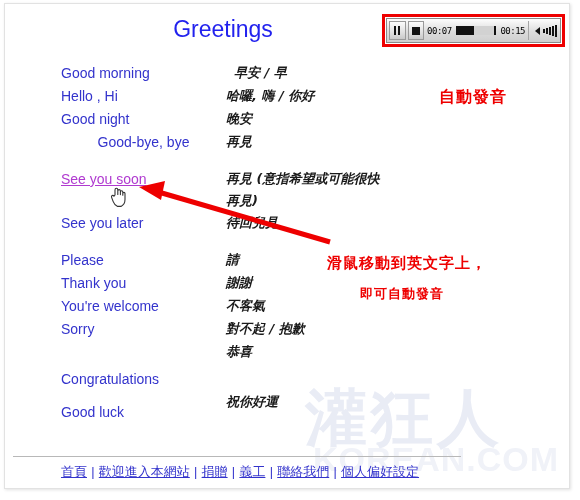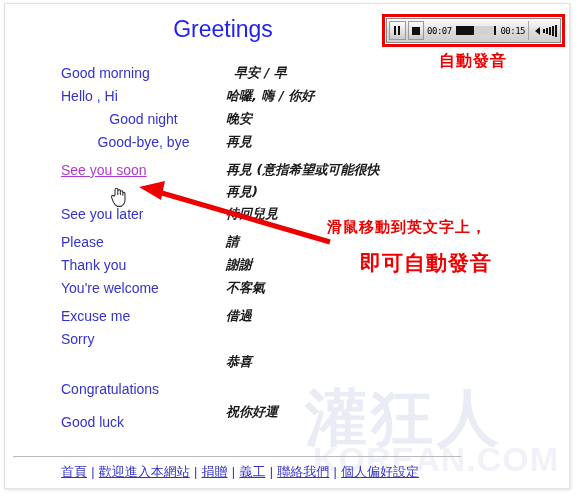--- a/index.html
+++ b/index.html
@@ -178,24 +178,25 @@
   
   .annot-red {
     position: absolute;
     color: #ee0000;
     font-family: "DejaVu Sans", sans-serif;
     font-weight: bold;
     font-size: 16px;
     letter-spacing: 1px;
     white-space: nowrap;
     z-index: 6;
+    margin-top: 36px;
   }
   #annot-autoplay { left: 434px; top: 47px; }
   #annot-hover-1  { left: 322px; top: 214px; font-size: 15px; }
-  #annot-hover-2  { left: 355px; top: 245px; font-size: 21px; }
+  #annot-hover-2  { left: 355px; top: 245px; font-size: 13px; }
 
   #arrow-svg {
     position: absolute;
     left: 0; top: 0;
     width: 566px; height: 486px;
     pointer-events: none;
     z-index: 6;
   }
 
   
@@ -204,21 +205,21 @@
     left: 56px;
     top: 58px;
     width: 360px;
     z-index: 3;
   }
   .phrase-row {
     display: flex;
     align-items: flex-start;
     min-height: 23px;
   }
-  .phrase-row.gap { margin-top: 5px; justify-content: space-between; }
+  .phrase-row.gap { margin-top: 14px; justify-content: space-between; }
   .phrase-en {
     width: 165px;
     flex: 0 0 165px;
     font-size: 14px;
     color: #3333cc;
     font-family: "Liberation Sans", sans-serif;
     line-height: 23px;
     white-space: nowrap;
   }
   .phrase-en.active {
@@ -331,21 +332,21 @@
   <div id="phrase-table">
       <div class="phrase-row">
         <a class="phrase-en" href="#" style="text-decoration: none;">Good morning</a>
         <div class="phrase-zh indent">早安 / 早</div>
       </div>
       <div class="phrase-row">
         <a class="phrase-en" href="#" style="text-decoration: none;">Hello , Hi</a>
         <div class="phrase-zh">哈囉, 嗨 / 你好</div>
       </div>
       <div class="phrase-row">
-        <a class="phrase-en" href="#" style="text-decoration: none; text-align: center;">Good night</a>
+        <a class="phrase-en" href="#" style="text-decoration: none;">Good night</a>
         <div class="phrase-zh">晚安</div>
       </div>
       <div class="phrase-row">
         <a class="phrase-en" href="#" style="text-decoration: none; text-align: center;">Good-bye, bye</a>
         <div class="phrase-zh">再見</div>
       </div>
       <div class="phrase-row gap">
         <a class="phrase-en active" href="#" style="text-decoration: underline;">See you soon</a>
         <div class="phrase-zh">再見 (意指希望或可能很快
 再見)</div>
@@ -359,26 +360,23 @@
         <div class="phrase-zh">請</div>
       </div>
       <div class="phrase-row">
         <a class="phrase-en" href="#" style="text-decoration: none;">Thank you</a>
         <div class="phrase-zh">謝謝</div>
       </div>
       <div class="phrase-row">
         <a class="phrase-en" href="#" style="text-decoration: none;">You're welcome</a>
         <div class="phrase-zh">不客氣</div>
       </div>
-      <div class="phrase-row gap">
-        <a class="phrase-en" href="#" style="text-decoration: none;">Excuse me</a>
-        <div class="phrase-zh">借過</div>
-      </div>
       <div class="phrase-row">
         <a class="phrase-en" href="#" style="text-decoration: none;">Sorry</a>
+        <div class="phrase-zh">對不起 / 抱歉</div>
       </div>
       <div class="phrase-row">
         <a class="phrase-en" href="#" style="text-decoration: none; margin-top: 27px;">Congratulations</a>
         <div class="phrase-zh">恭喜</div>
       </div>
       <div class="phrase-row">
         <a class="phrase-en" href="#" style="text-decoration: none; margin-top: 10px;">Good luck</a>
         <div class="phrase-zh">祝你好運</div>
       </div>
     </div>

